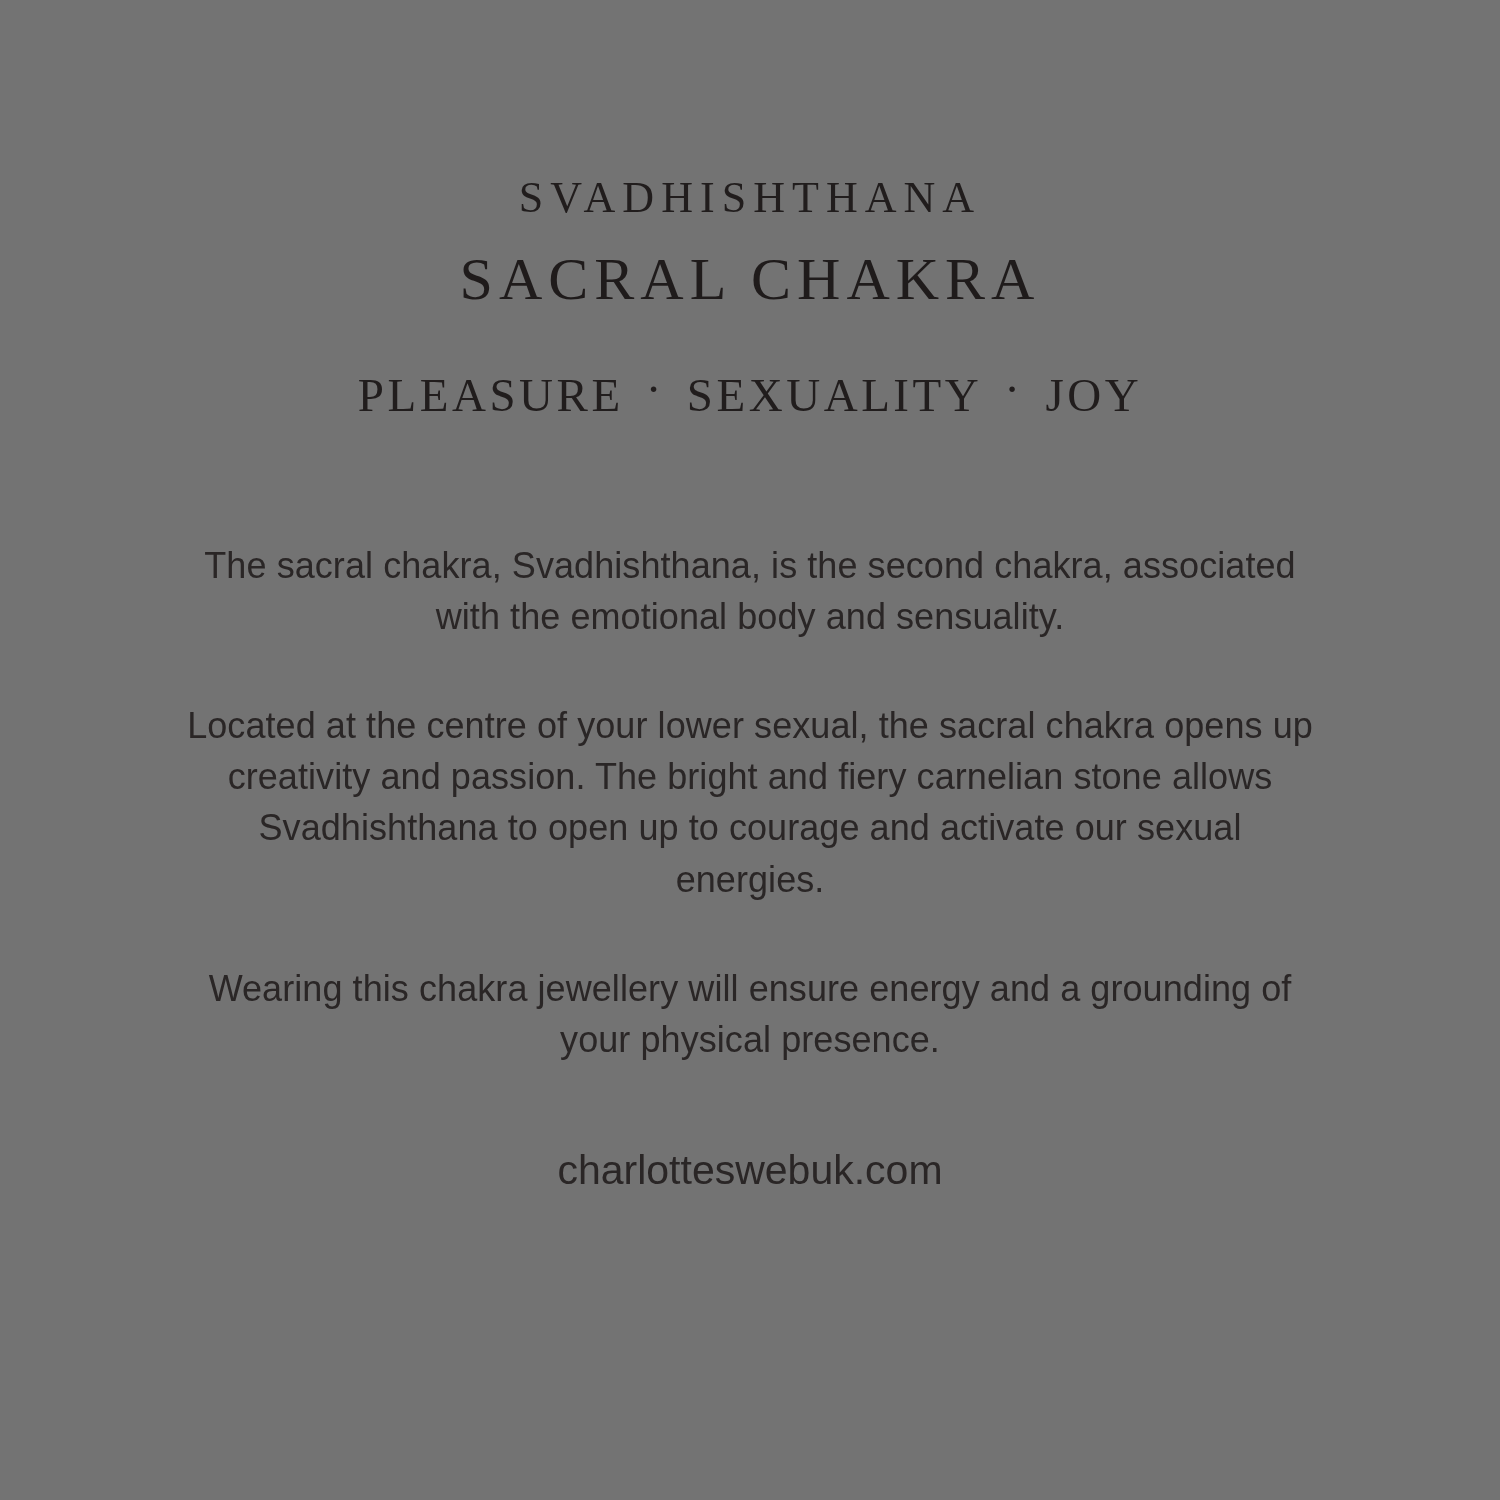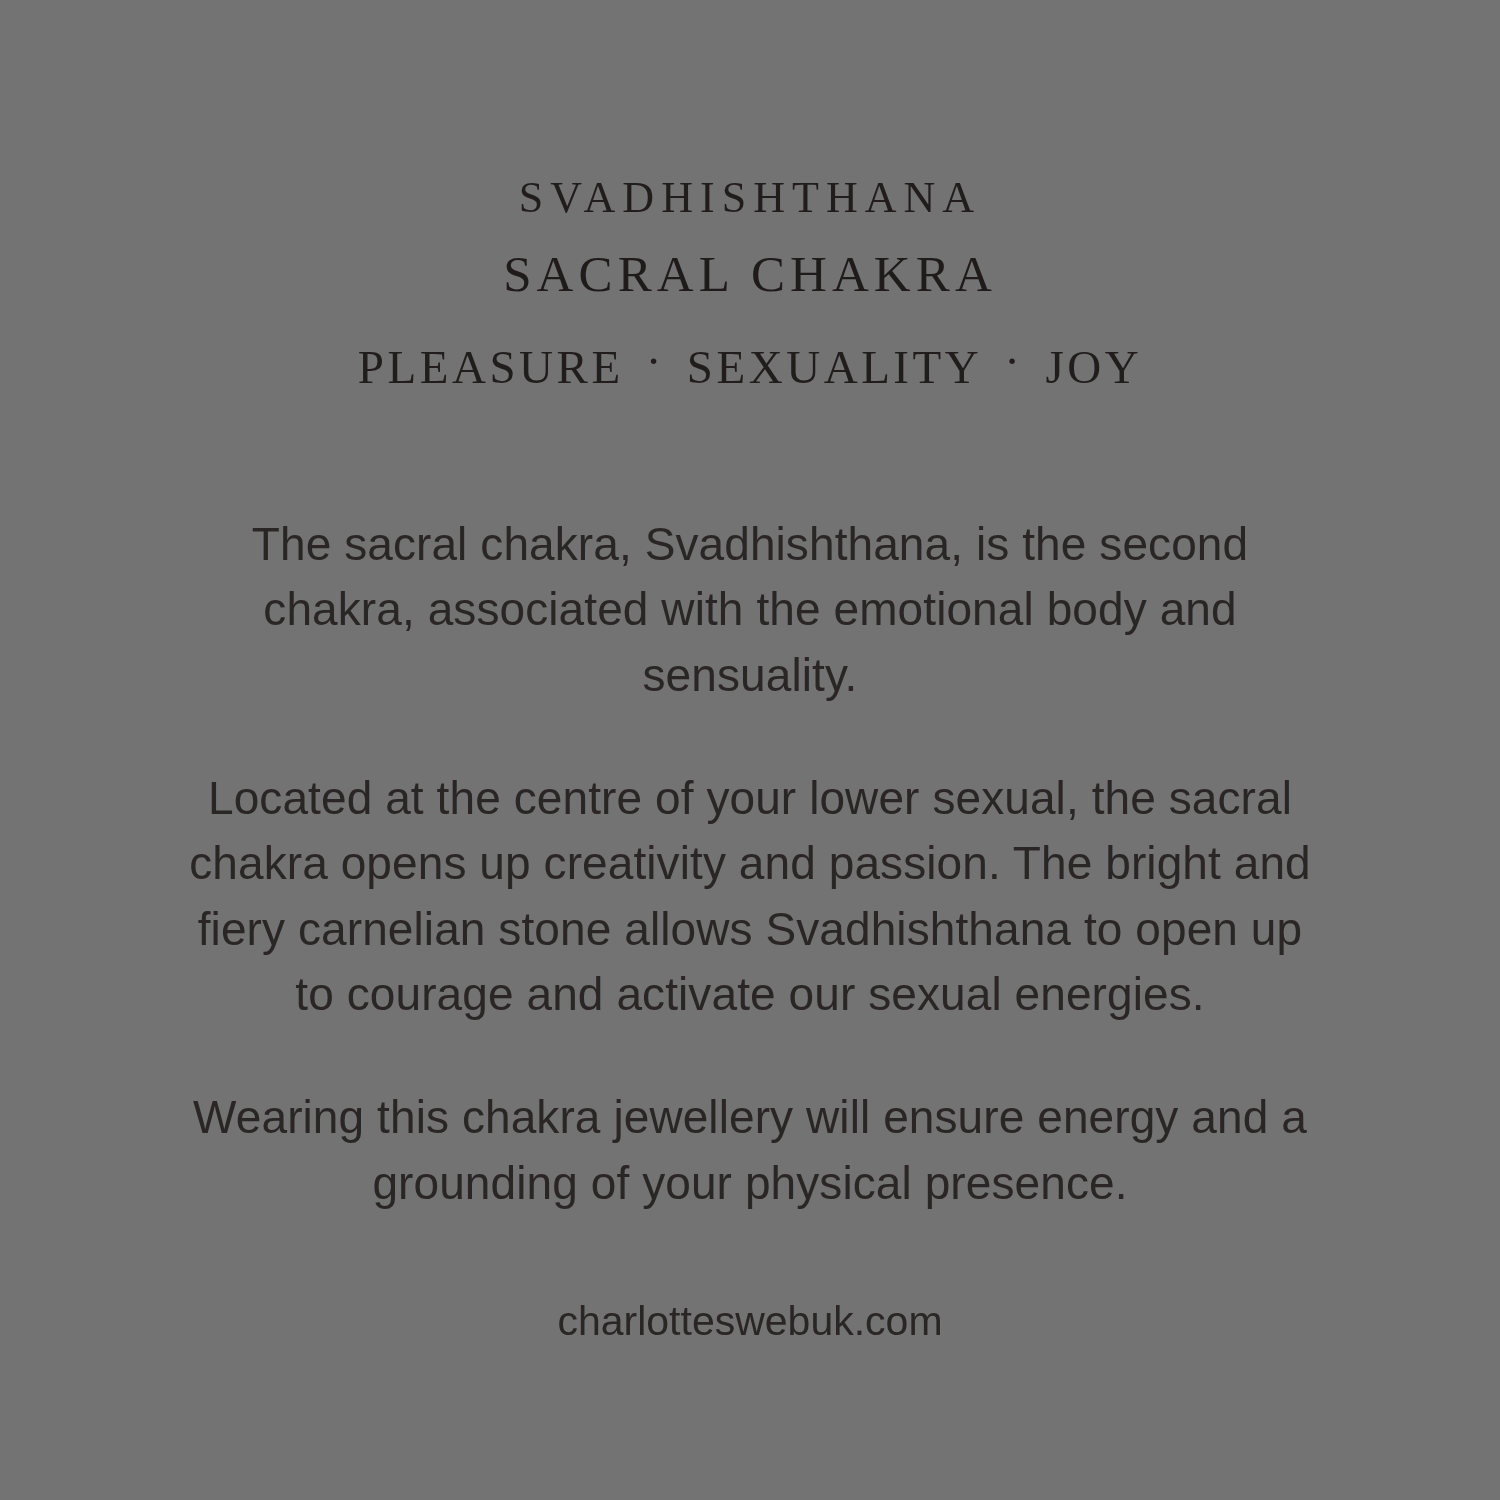--- a/index.html
+++ b/index.html
@@ -25,42 +25,42 @@
     padding-top: 172px;
     font-family: "Liberation Serif", "DejaVu Serif", serif;
     font-size: 44px;
     letter-spacing: 0.16em;
     font-weight: 500;
     color: #211d1d;
   }
   .title {
     margin-top: 22px;
     font-family: "Liberation Serif", "DejaVu Serif", serif;
-    font-size: 51px;
+    font-size: 60px;
     letter-spacing: 0.10em;
     font-weight: 500;
     color: #1f1b1b;
   }
   .subtitle {
-    margin-top: 37px;
+    margin-top: 54px;
     font-family: "Liberation Serif", "DejaVu Serif", serif;
     font-size: 47px;
     letter-spacing: 0.075em;
     font-weight: 500;
     color: #211d1d;
   }
   .subtitle .sep {
     display: inline-block;
     margin: 0 22px;
     transform: translateY(-6px);
   }
   .body-copy {
     margin: 118px auto 0 auto;
     width: 1140px;
-    font-size: 46px;
+    font-size: 36px;
     line-height: 1.42;
     font-weight: 400;
     letter-spacing: 0.002em;
     color: #2a2626;
   }
   .body-copy p {
     margin: 0 0 58px 0;
   }
   .body-copy p:last-child {
     margin-bottom: 8px;

